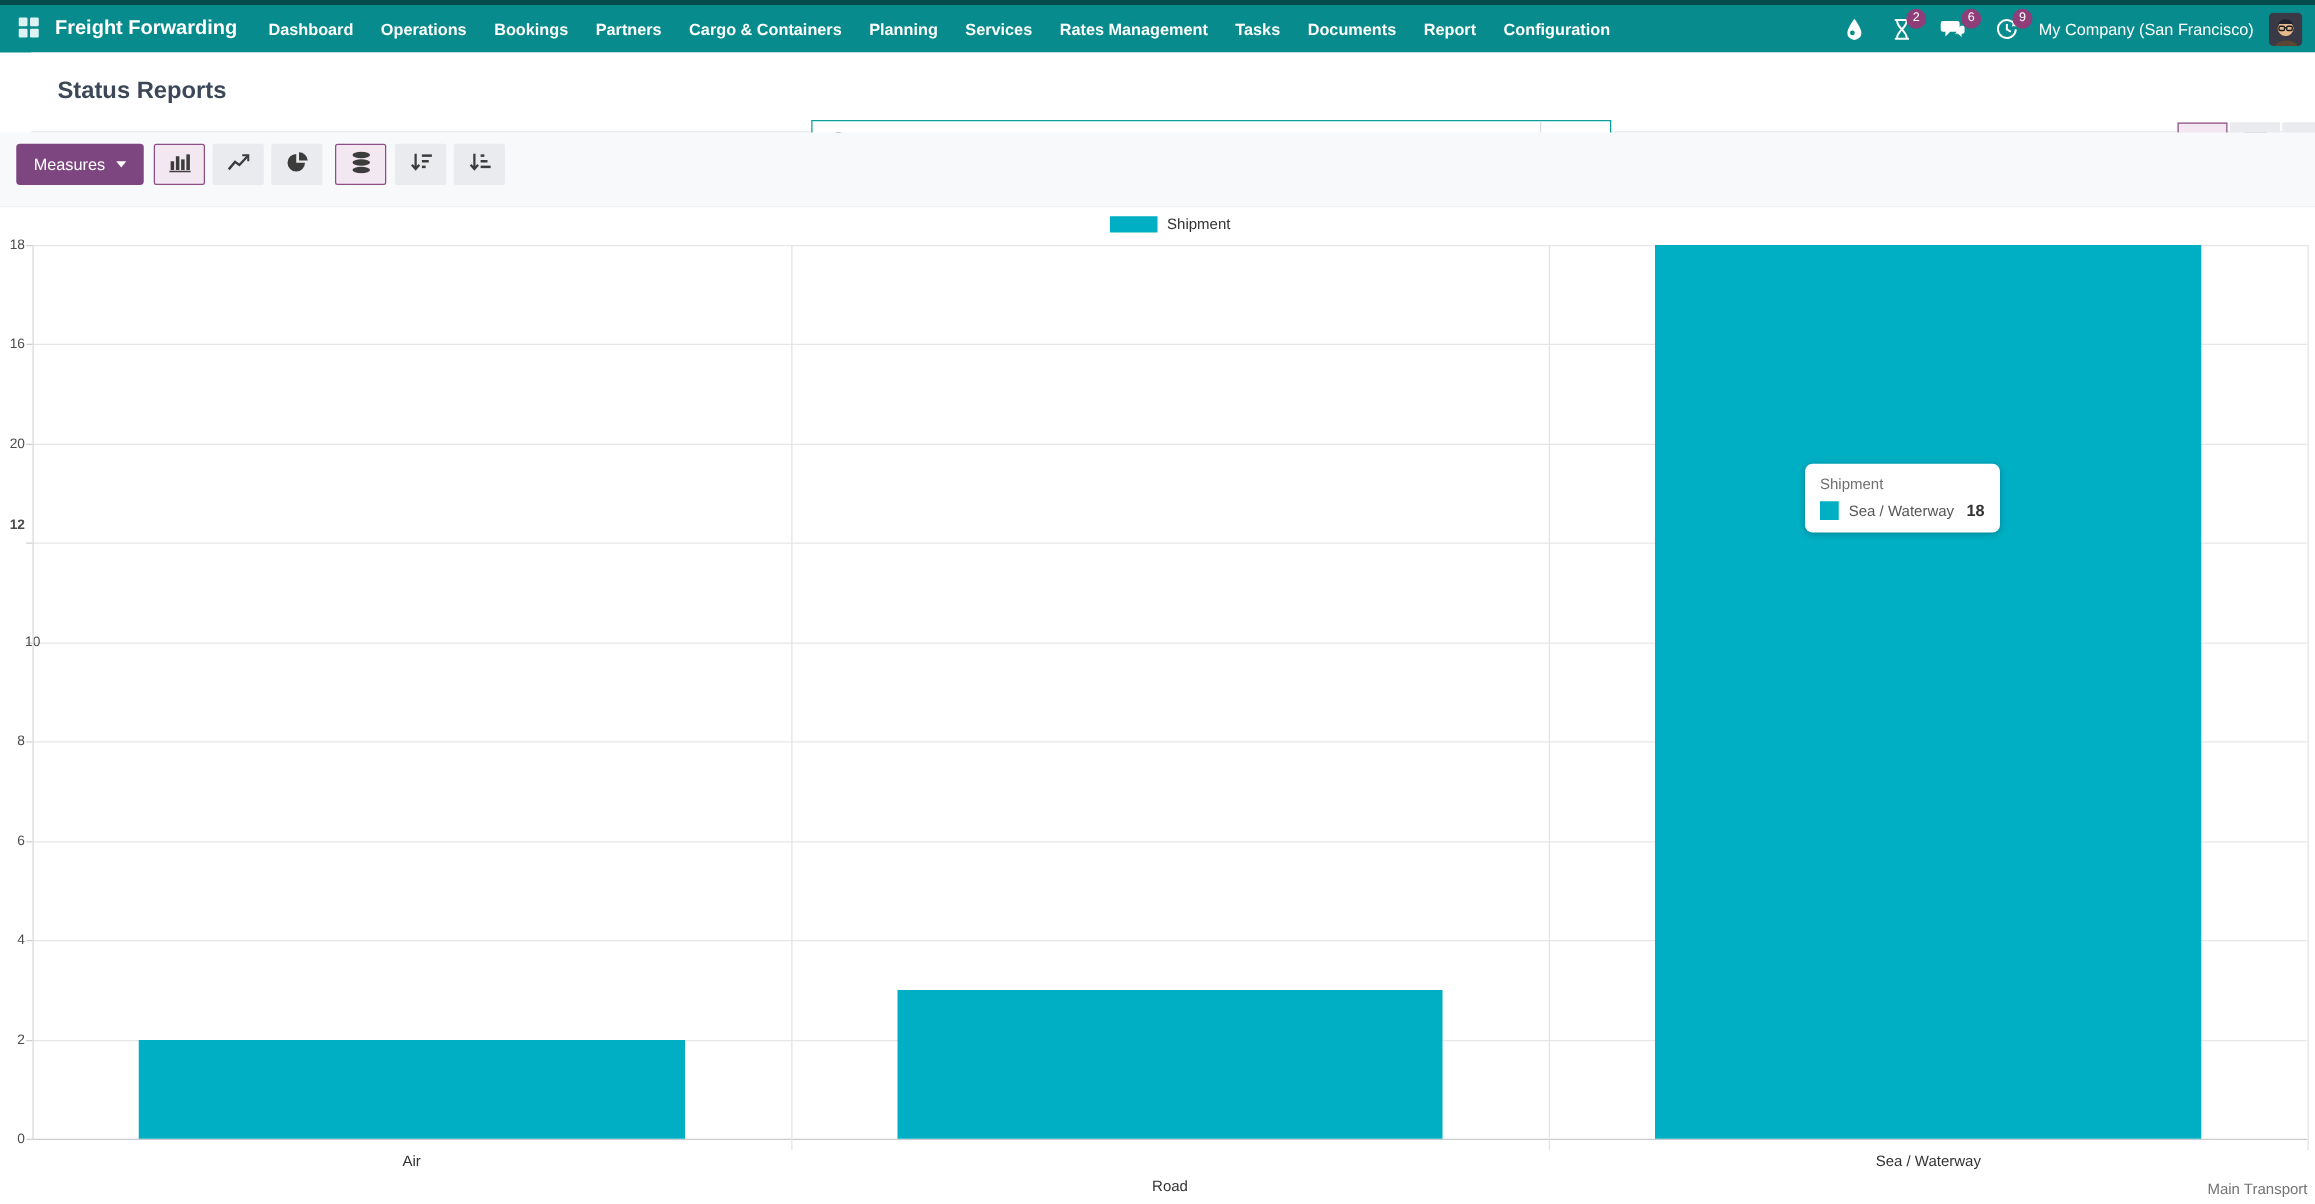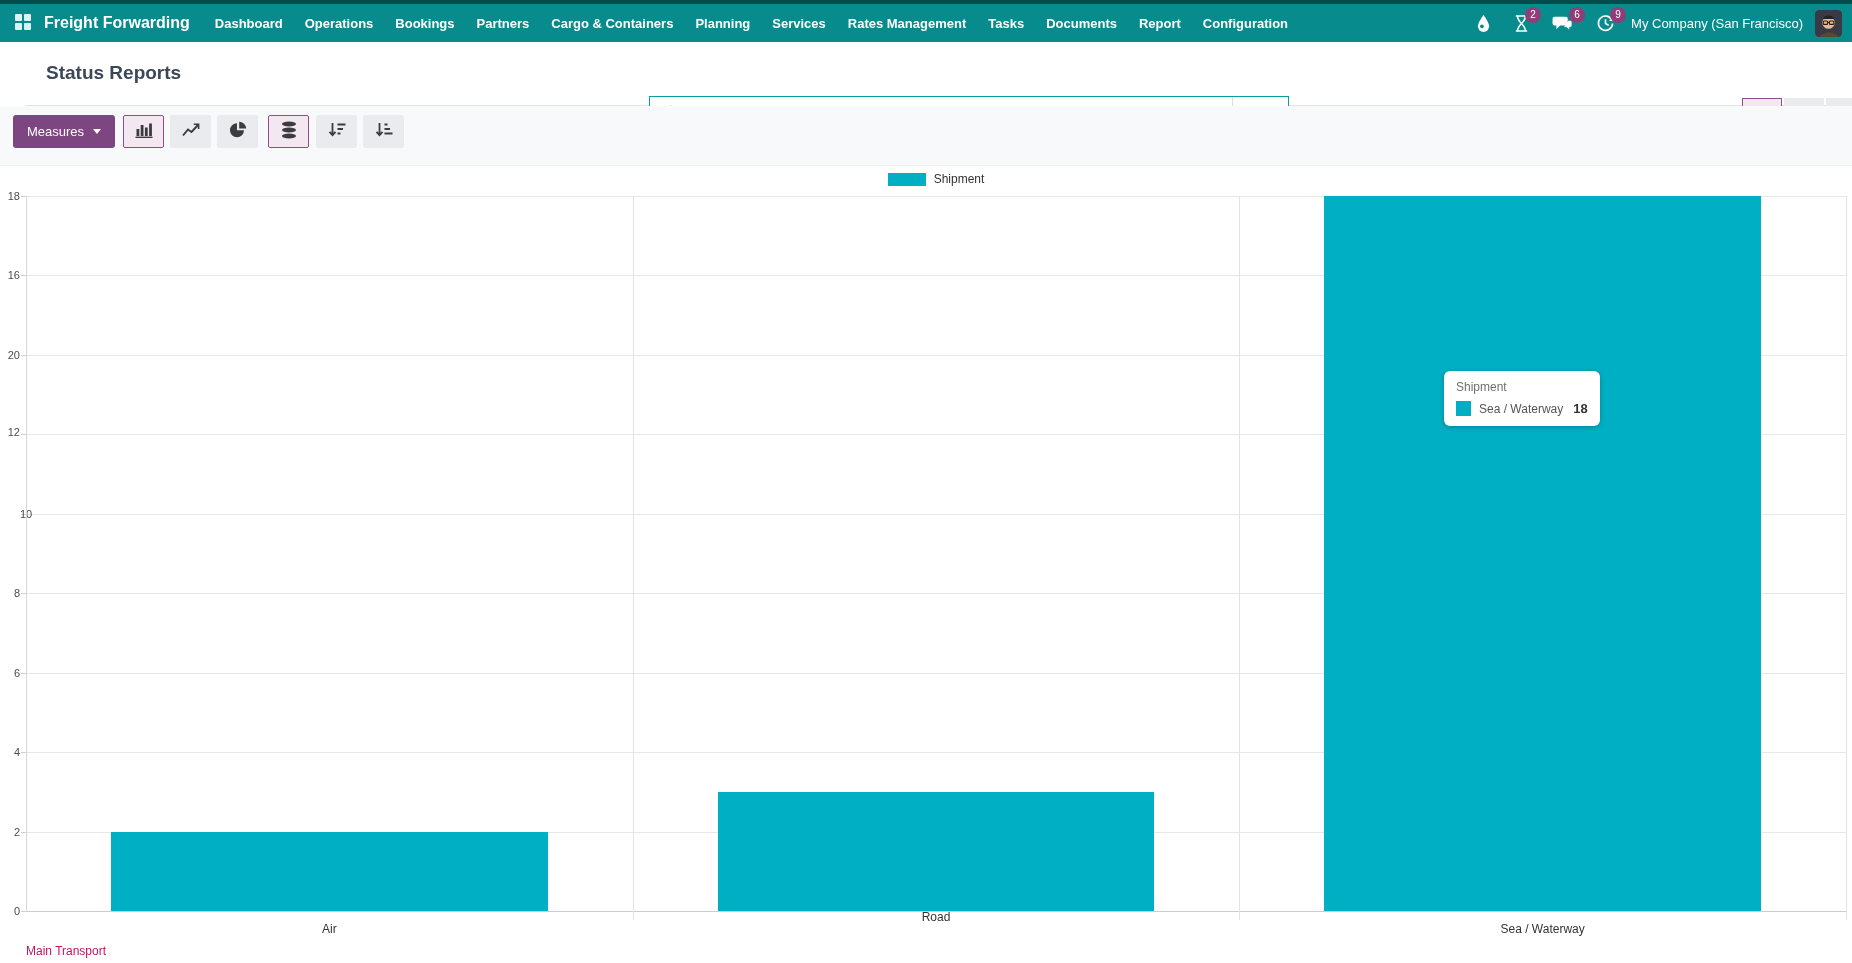--- a/index.html
+++ b/index.html
@@ -65,21 +65,21 @@
   .legend-item { display:flex; align-items:center; gap:8px; cursor:pointer; }
   .legend-swatch { width:38px; height:13px; }
   .legend-label { font-size:12px; color:#333; }
   .gridline-h { position:absolute; height:1px; background:#e7e7e7; }
   .gridline-h.zero { background:#c9ccd0; }
   .gridline-v { position:absolute; width:1px; background:#e3e3e3; }
   .ytick { position:absolute; width:5px; height:1px; background:#cfcfcf; }
   .ylabel { position:absolute; width:20px; text-align:right; font-size:11px; color:#4c4c4c; }
   .bar { position:absolute; }
   .xlabel { position:absolute; text-align:center; font-size:12px; color:#333; }
-  .xtitle { position:absolute; text-align:left; font-size:12px; color:#be185d; }
+  .xtitle { position:absolute; text-align:right; font-size:12px; color:#737373; }
 
   
   .tooltip { position:absolute; left:1444px; top:205px; width:156px; background:#fff;
              border-radius:6px; box-shadow:0 1px 5px rgba(0,0,0,.25); padding:9px 12px 10px;
              pointer-events:none; z-index:5; }
   .tooltip-title { font-size:12px; color:#6f6f6f; margin-bottom:7px; }
   .tooltip-row { display:flex; align-items:center; gap:8px; }
   .tooltip-swatch { width:15px; height:15px; flex:0 0 auto; }
   .tooltip-label { font-size:12px; color:#555; }
   .tooltip-value { font-size:13px; font-weight:bold; color:#333; margin-left:2px; }
@@ -298,37 +298,37 @@
         <div class="ytick" style="left: 21px; top: 506.667px;"></div>
         <div class="ylabel" style="left: 0px; top: 500.667px;">6</div>
         <div class="gridline-h" style="left: 26px; top: 427.222px; width: 1820px;"></div>
         <div class="ytick" style="left: 21px; top: 427.222px;"></div>
         <div class="ylabel" style="left: 0px; top: 421.222px;">8</div>
         <div class="gridline-h" style="left: 26px; top: 347.778px; width: 1820px;"></div>
         <div class="ytick" style="left: 21px; top: 347.778px;"></div>
         <div class="ylabel" style="left: 0px; top: 341.778px; padding-left: 20px;">10</div>
         <div class="gridline-h" style="left: 26px; top: 268.333px; width: 1820px;"></div>
         <div class="ytick" style="left: 21px; top: 268.333px;"></div>
-        <div class="ylabel" style="left: 0px; top: 260px;">12</div>
+        <div class="ylabel" style="left: 0px; top: 248px; font-weight: bold;">12</div>
         <div class="gridline-h" style="left: 26px; top: 188.889px; width: 1820px;"></div>
         <div class="ytick" style="left: 21px; top: 188.889px;"></div>
         <div class="ylabel" style="left: 0px; top: 182.889px;">20</div>
         <div class="gridline-h" style="left: 26px; top: 109.444px; width: 1820px;"></div>
         <div class="ytick" style="left: 21px; top: 109.444px;"></div>
         <div class="ylabel" style="left: 0px; top: 103.444px;">16</div>
         <div class="gridline-h" style="left: 26px; top: 30px; width: 1820px;"></div>
         <div class="ytick" style="left: 21px; top: 30px;"></div>
         <div class="ylabel" style="left: 0px; top: 24px;">18</div>
         <div class="gridline-v" style="left: 26px; top: 30px; height: 716px; background: rgb(216, 216, 216);"></div>
         <div class="gridline-v" style="left: 632.667px; top: 30px; height: 724px;"></div>
         <div class="bar" style="left: 110.933px; top: 665.556px; width: 436.8px; height: 79.4444px; background: rgb(0, 175, 196);"></div>
         <div class="xlabel" style="left: 26px; top: 756px; width: 606.667px;">Air</div>
         <div class="gridline-v" style="left: 1239.33px; top: 30px; height: 724px;"></div>
         <div class="bar" style="left: 717.6px; top: 625.833px; width: 436.8px; height: 119.167px; background: rgb(0, 175, 196);"></div>
-        <div class="xlabel" style="left: 632.667px; top: 744px; width: 606.667px;">Road</div>
+        <div class="xlabel" style="left: 632.667px; top: 776px; width: 606.667px;">Road</div>
         <div class="gridline-v" style="left: 1846px; top: 30px; height: 724px;"></div>
         <div class="bar" style="left: 1324.27px; top: 30px; width: 436.8px; height: 715px; background: rgb(0, 175, 196);"></div>
         <div class="xlabel" style="left: 1239.33px; top: 756px; width: 606.667px;">Sea / Waterway</div>
         <div class="xtitle" style="left: 26px; top: 778px; width: 1820px;">Main Transport</div>
       </div>
 
     <div class="tooltip">
       <div class="tooltip-title">Shipment</div>
       <div class="tooltip-row">
         <span class="tooltip-swatch" style="background: rgb(0, 175, 196);"></span>

